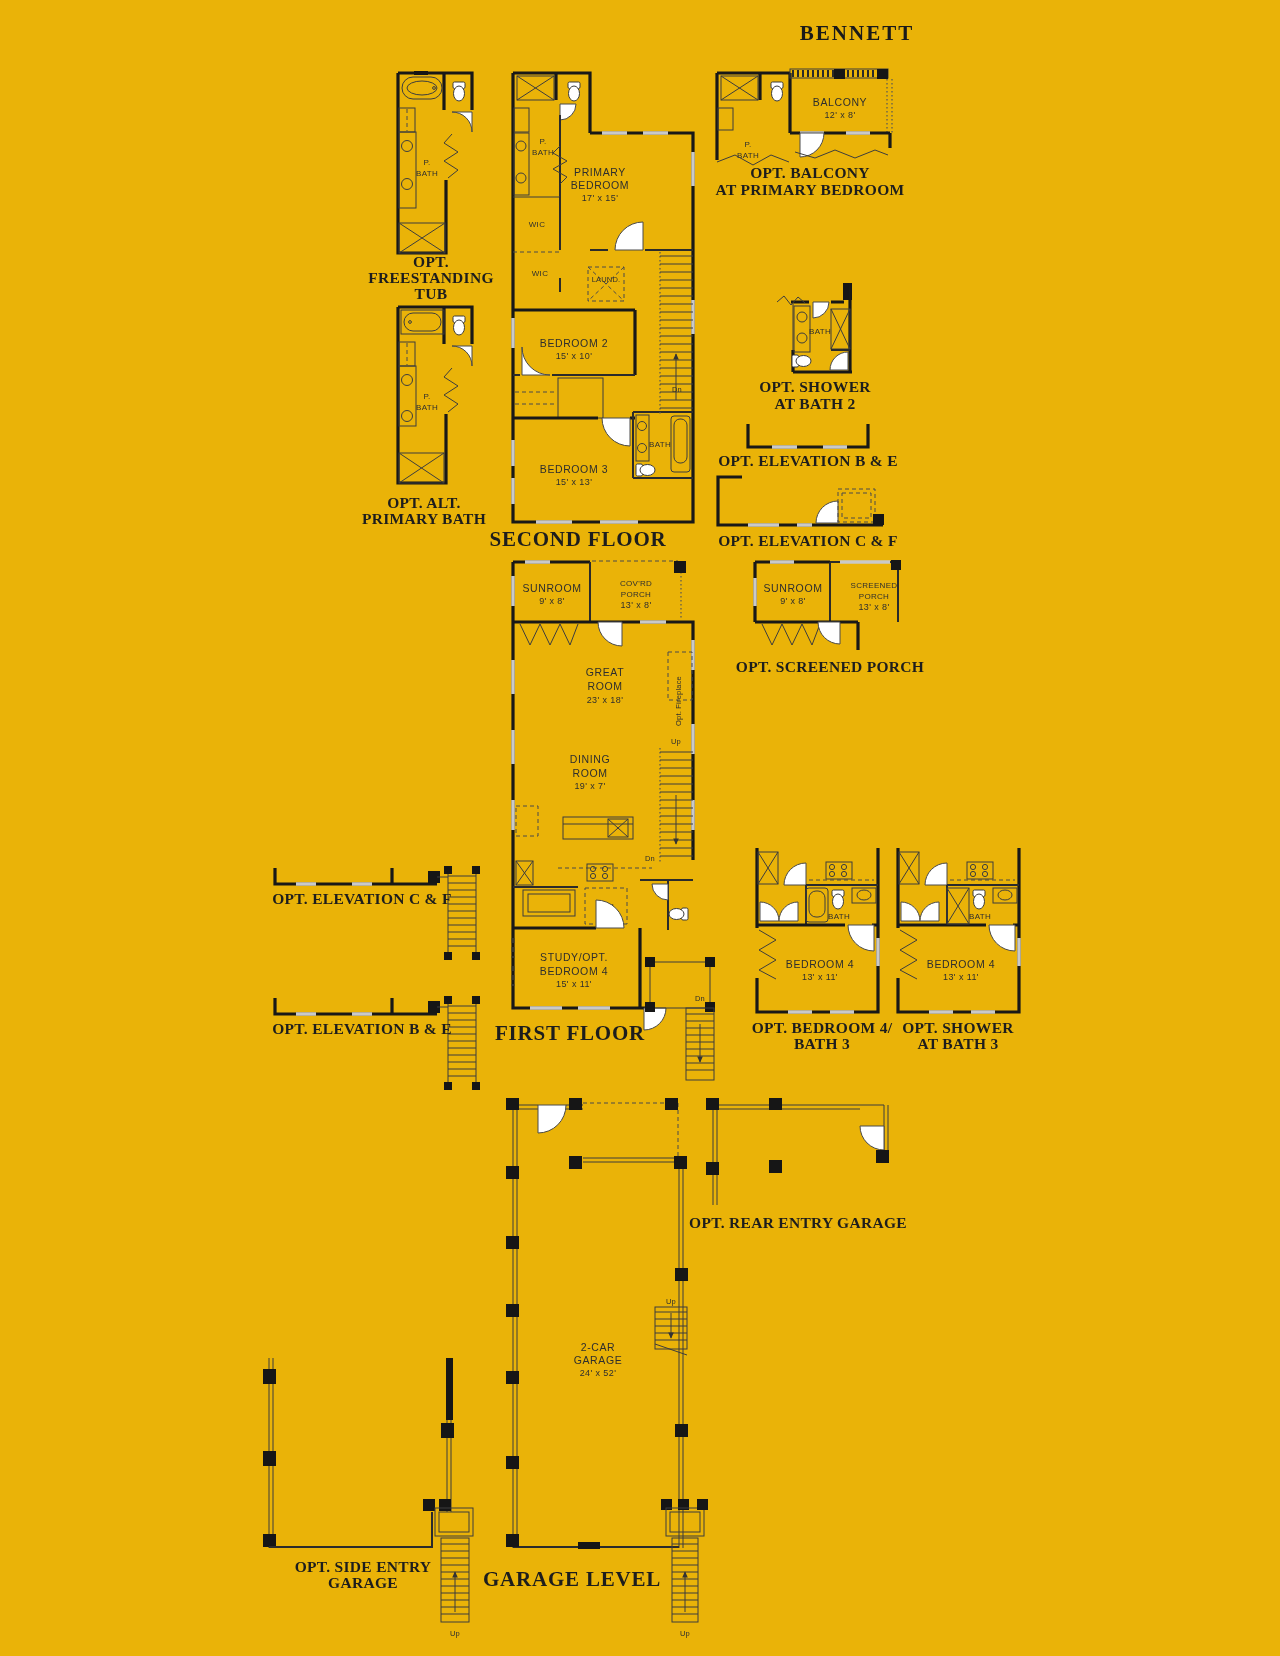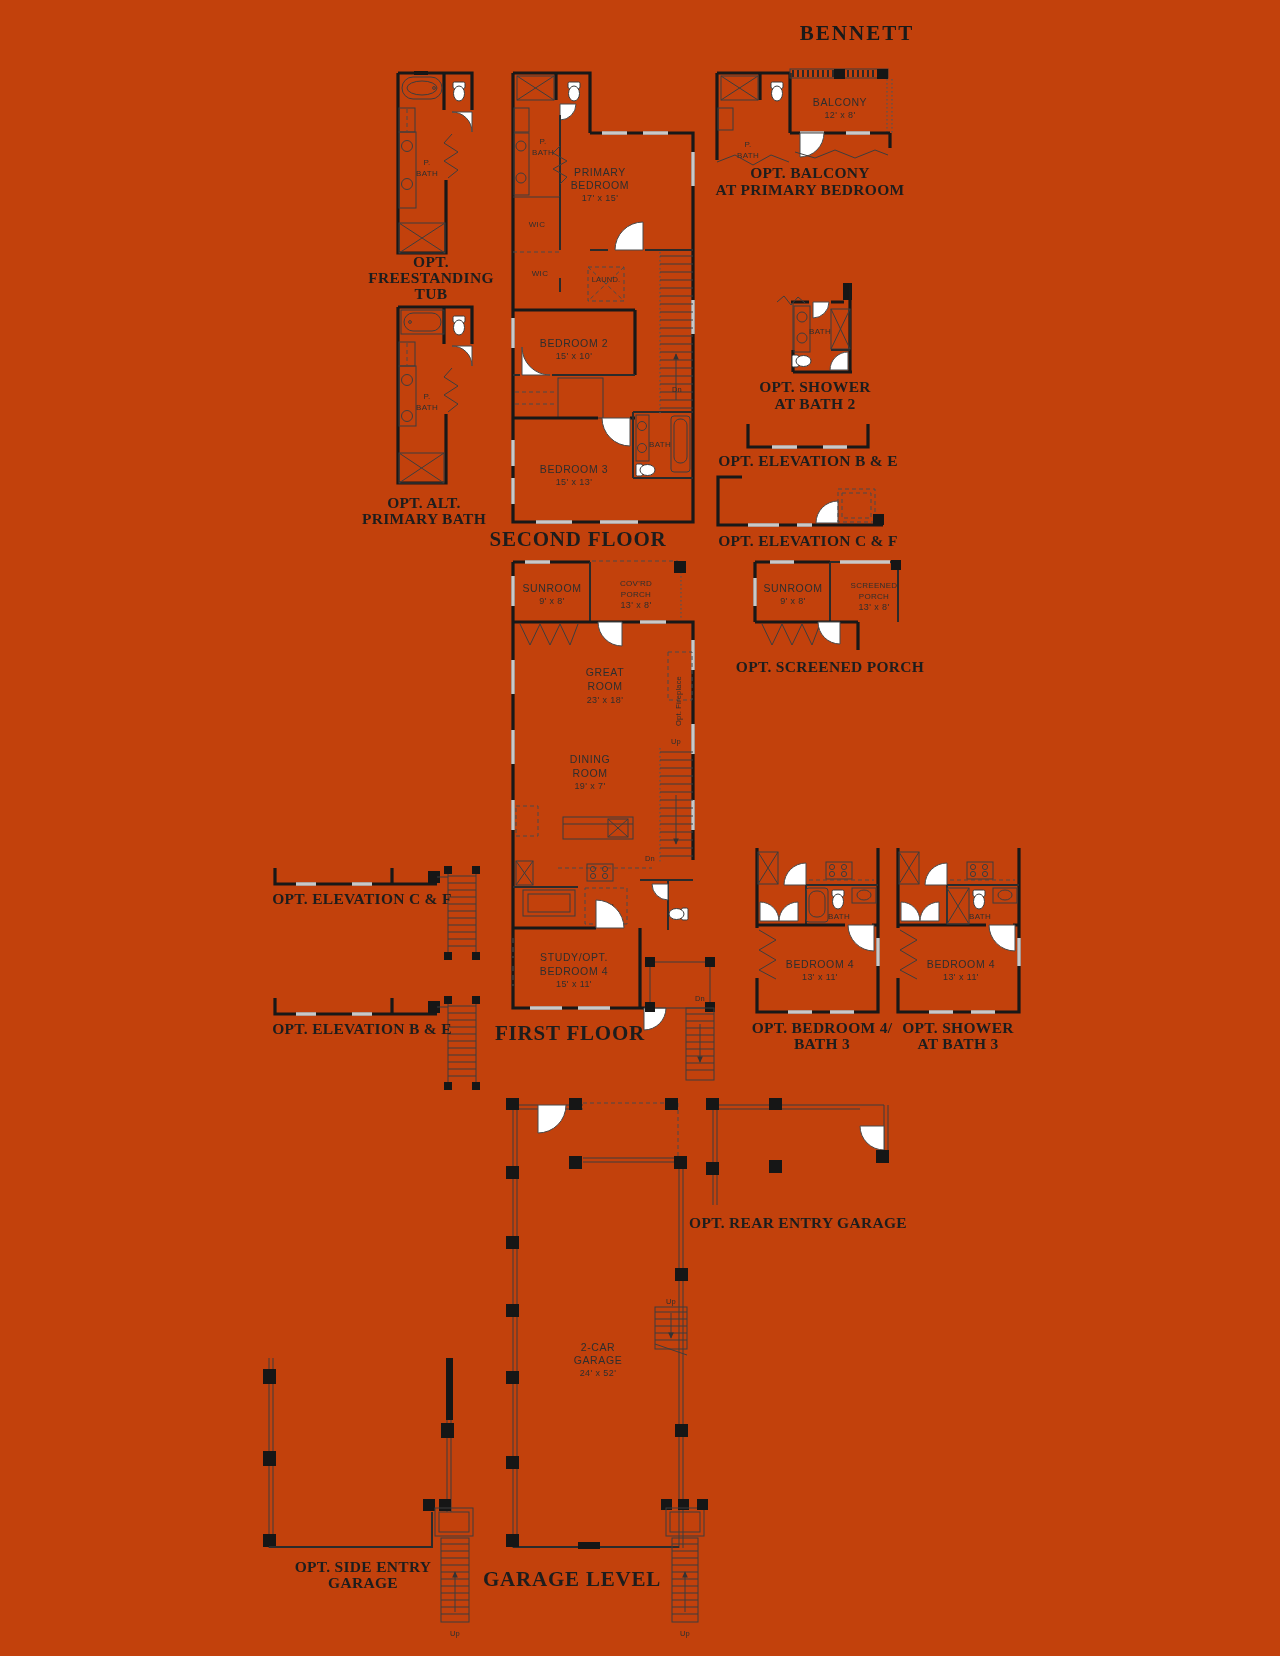--- a/index.html
+++ b/index.html
@@ -1,16 +1,16 @@
 <!DOCTYPE html>
 <html><head>
 <meta charset="utf-8">
 <style>
   html,body{margin:0;padding:0;background:#fff;}
-  #sheet{position:relative;width:1280px;height:1656px;background:#c2410c;overflow:hidden;
+  #sheet{position:relative;width:1280px;height:1656px;background:#eab308;overflow:hidden;
          font-family:"Liberation Sans","DejaVu Sans",sans-serif;}
   svg{position:absolute;left:0;top:0;}
   
   .w   {stroke:#181818;stroke-width:3.2;fill:none;stroke-linecap:butt;}
   .w2  {stroke:#2b2b2b;stroke-width:2;fill:none;}
   .t   {stroke:#3d3d3d;stroke-width:1;fill:none;}
   .tf  {stroke:#3d3d3d;stroke-width:1;fill:#ffffff;}
   .td  {stroke:#4a4a4a;stroke-width:1;fill:none;stroke-dasharray:4 3;}
   .tdot{stroke:#555;stroke-width:1.2;fill:none;stroke-dasharray:1.5 2.5;}
   .wd  {stroke:#333;stroke-width:2.6;fill:none;stroke-dasharray:5 4;}

